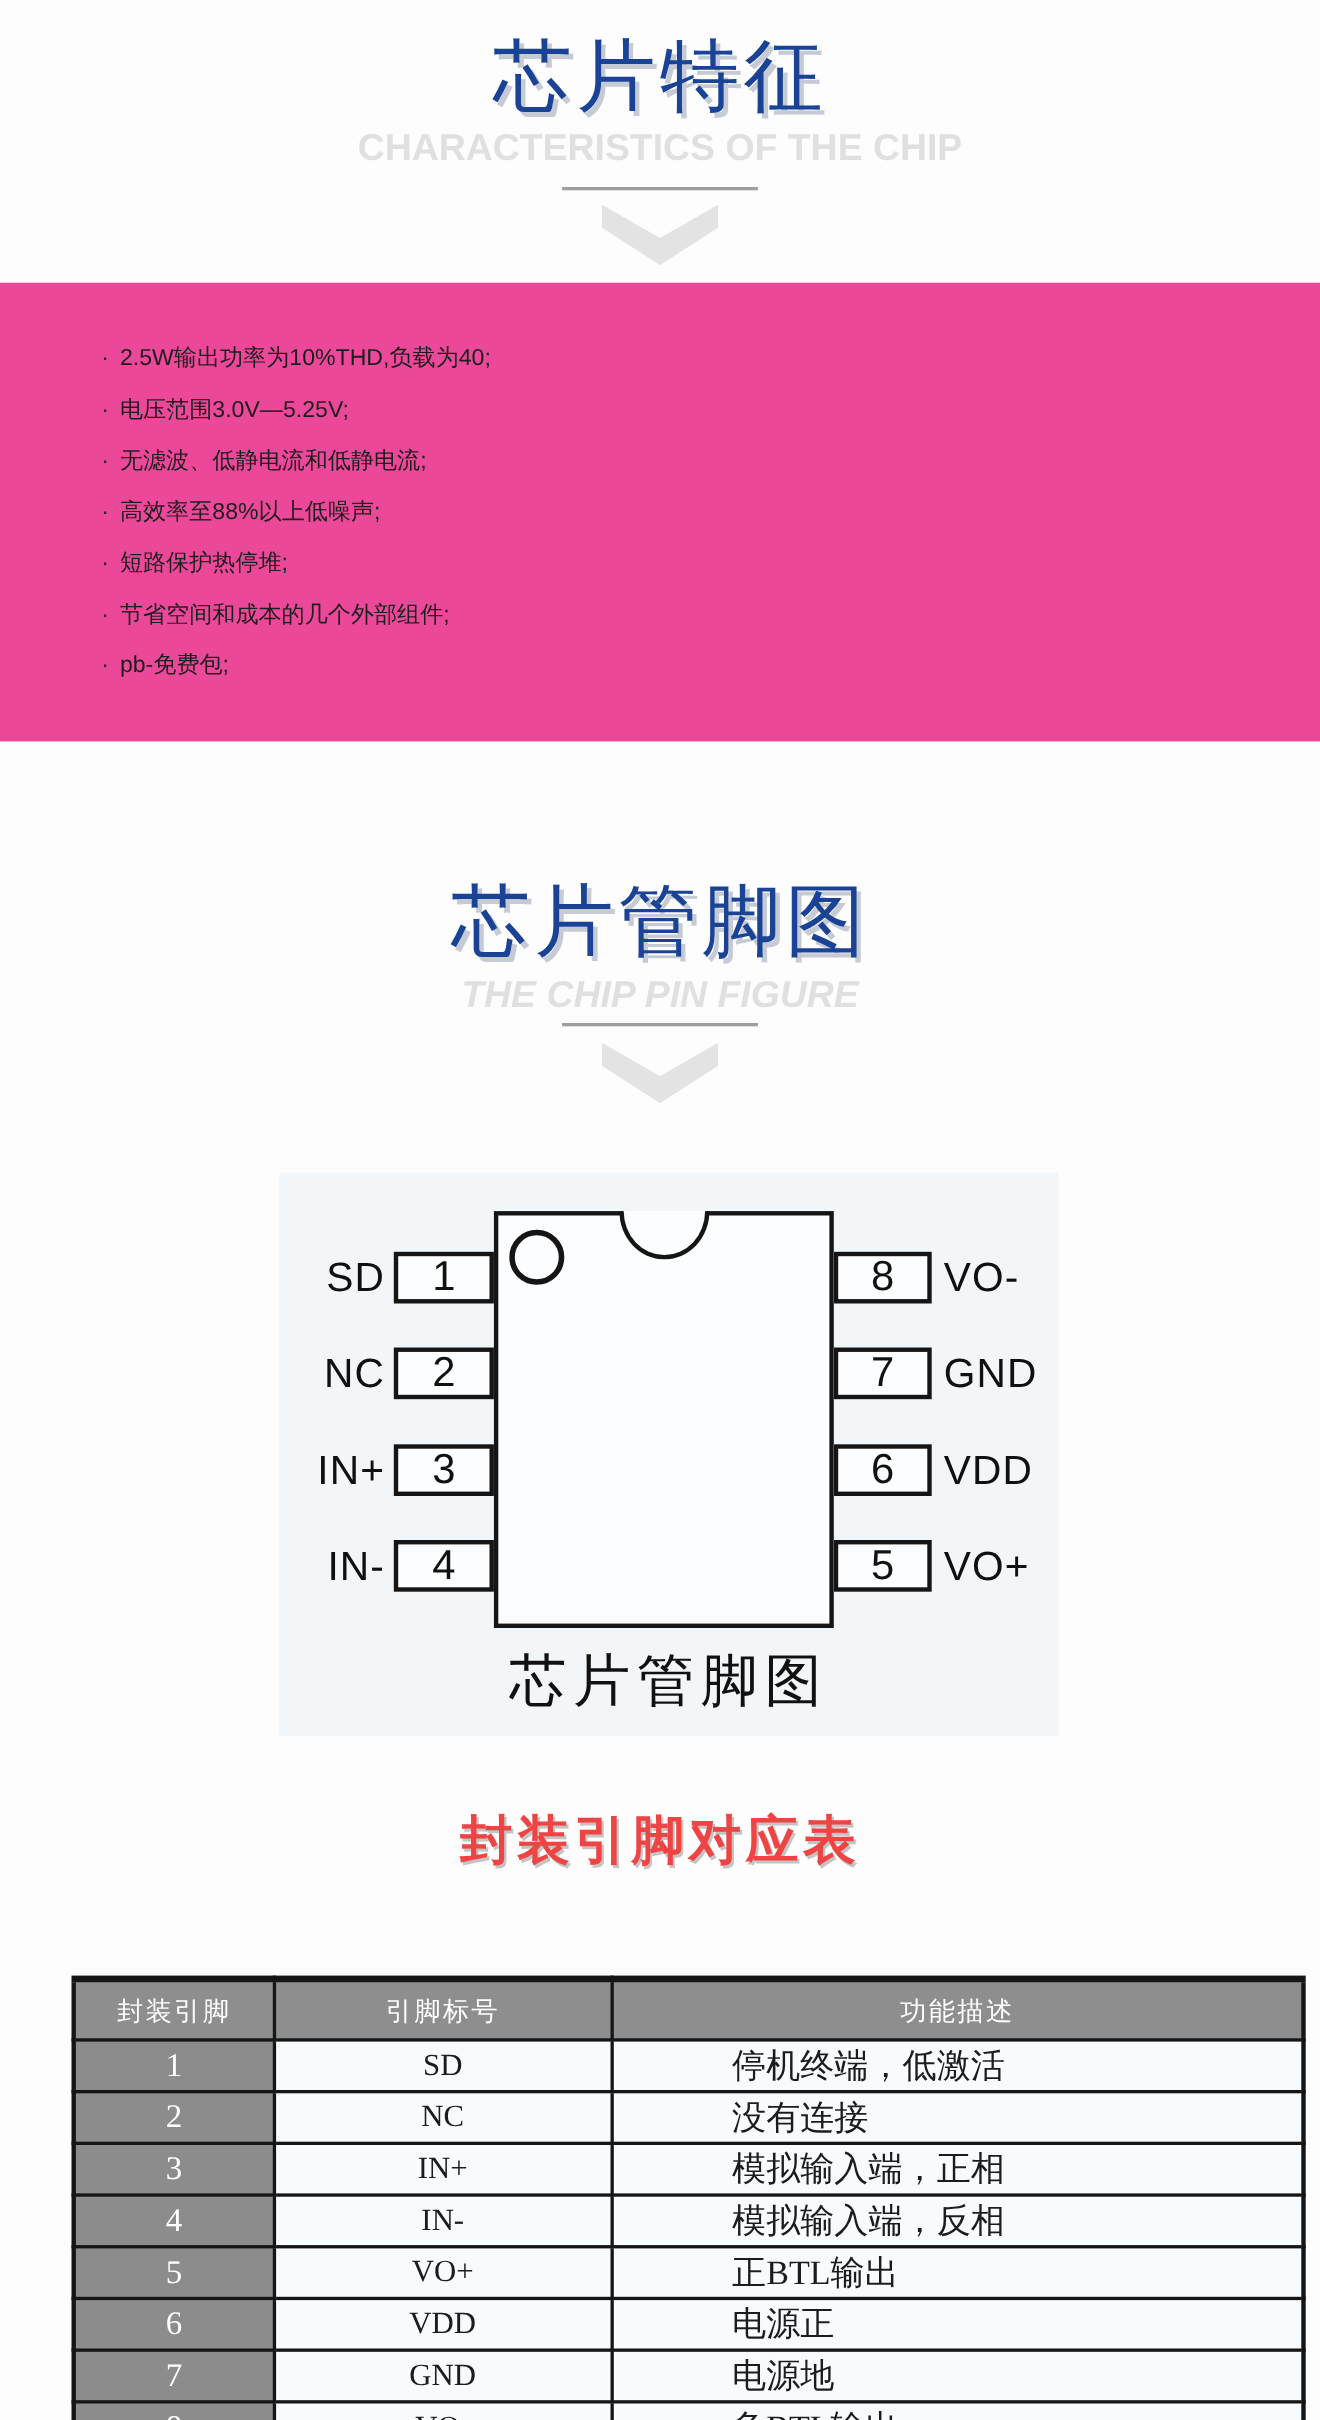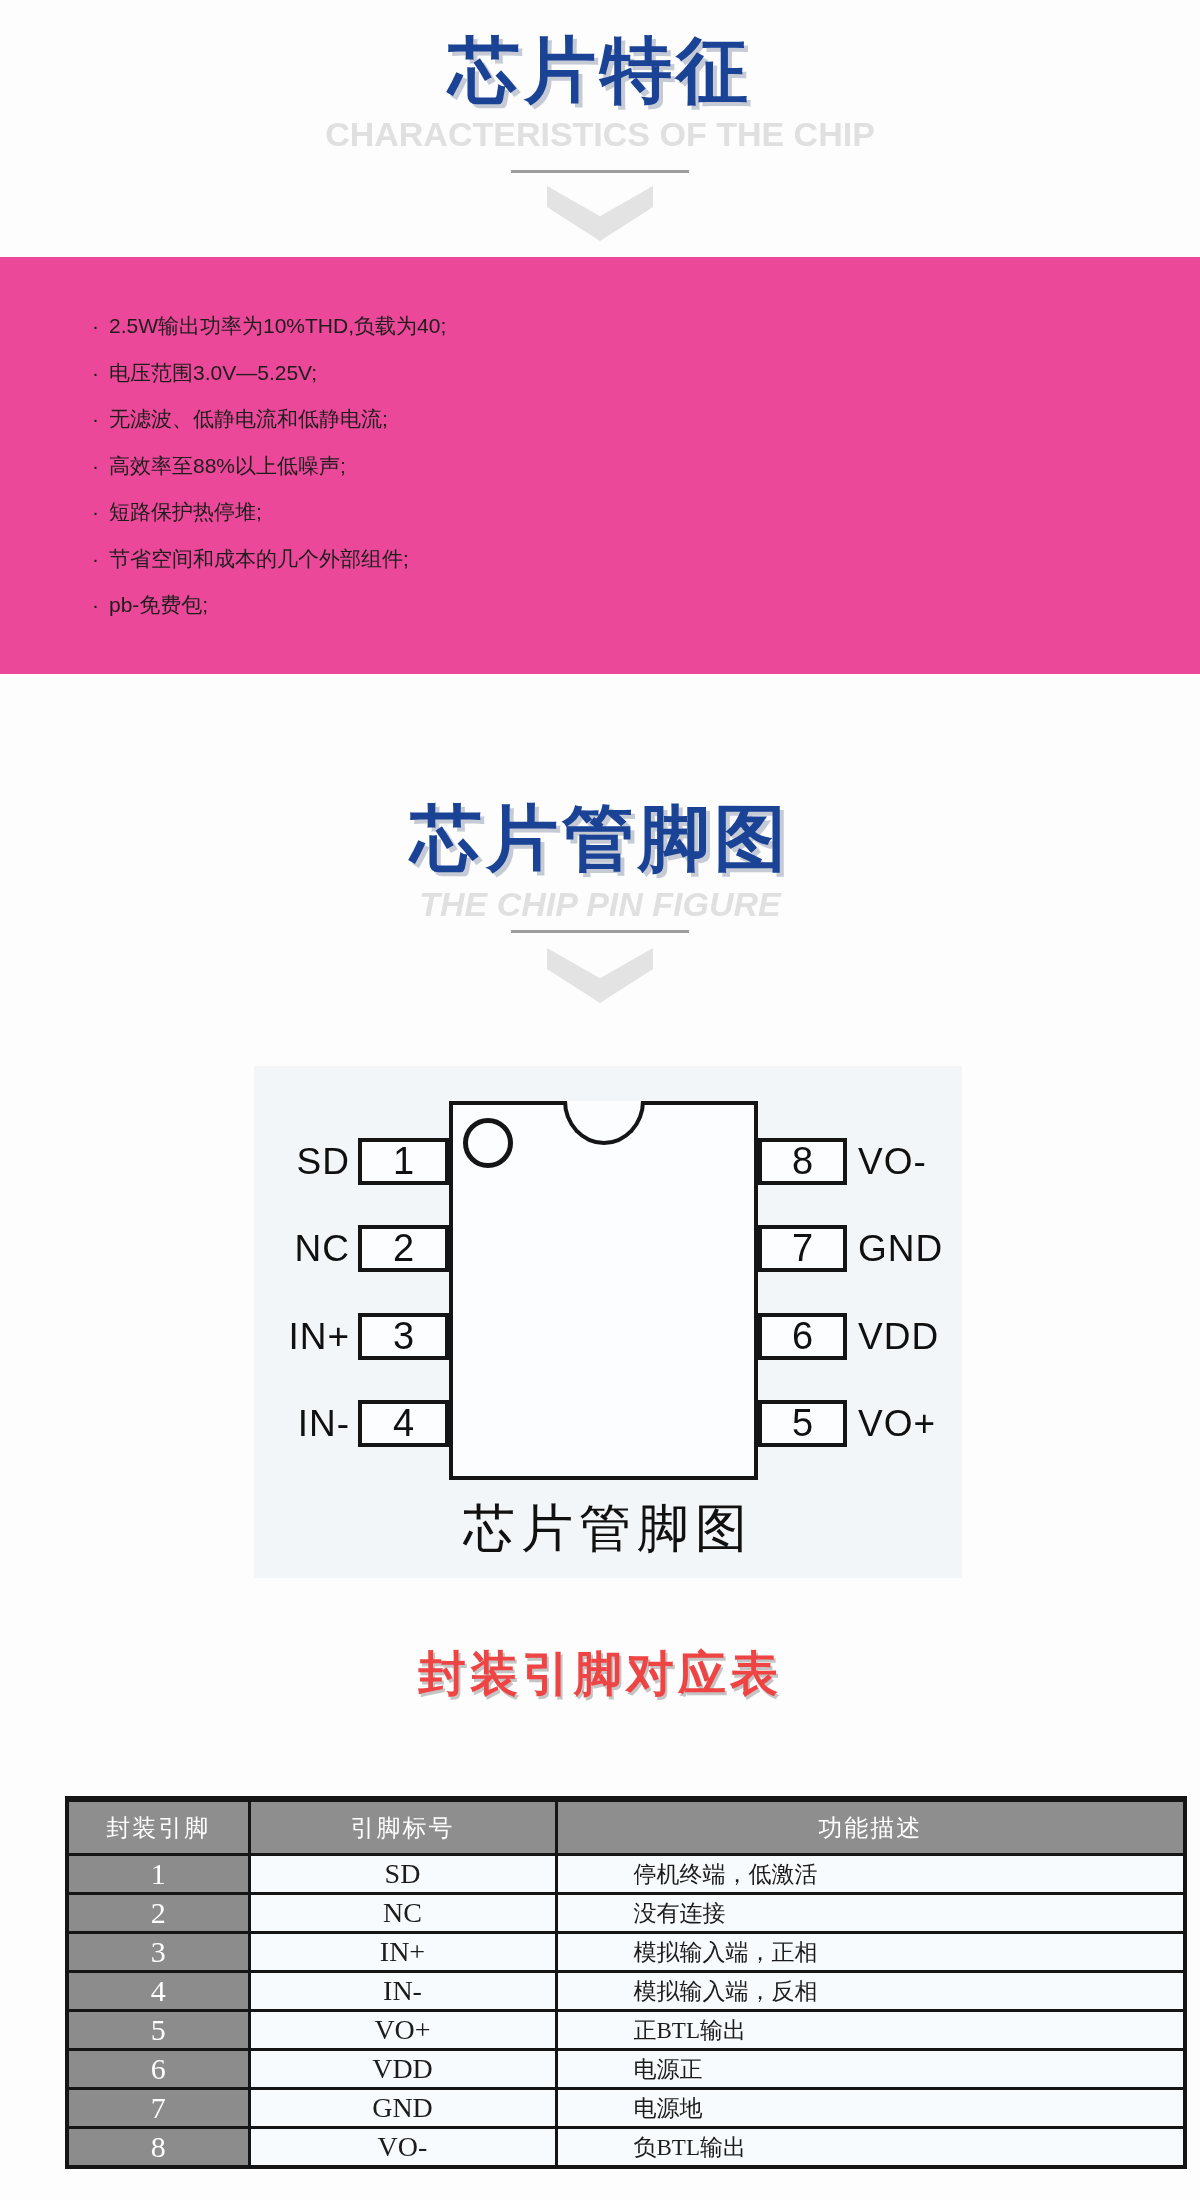--- a/index.html
+++ b/index.html
@@ -4,21 +4,21 @@
 <style>
   html,body{margin:0;padding:0;}
   body{
     width:1200px;height:2200px;position:relative;overflow:hidden;
     background:#fdfdfd;
     font-family:"Liberation Sans","DejaVu Sans",sans-serif;
   }
   
   .sec-title{
     position:absolute;left:0;width:1200px;text-align:center;
-    font-size:72px;font-weight:bold;color:#1a4396;letter-spacing:4px;line-height:1;
+    font-size:72px;font-weight:normal;color:#1a4396;letter-spacing:4px;line-height:1;
     text-shadow:4px 4px 0 rgba(130,140,165,.45);
   }
   .sec-sub{
     position:absolute;left:0;width:1200px;text-align:center;
     font-size:34px;font-weight:bold;color:#e0e0e0;letter-spacing:0;line-height:1;
   }
   .divider{position:absolute;width:178px;height:3px;left:511px;background:#9e9e9e;}
   .chevron{
     position:absolute;width:106px;height:55px;left:547px;background:#e3e3e3;
     clip-path:polygon(0 0,50% 55%,100% 0,100% 38%,50% 100%,0 38%);
@@ -93,22 +93,22 @@
   .pin-table td{height:34px;border:3px solid #151515;background:#f8fbfd;}
   .pin-table td.c-pin{
     background:#8c8c8c;color:#ffffff;text-align:center;
     font-family:"Liberation Serif","DejaVu Serif",serif;font-size:30px;font-weight:400;
   }
   .pin-table td.c-name{
     text-align:center;color:#1c1c1c;
     font-family:"Liberation Serif","DejaVu Serif",serif;font-size:28px;
   }
   .pin-table td.c-desc{
-    color:#1c1c1c;padding-left:76px;
-    font-family:"Liberation Serif","DejaVu Serif",serif;font-size:23px;
+    color:#1c1c1c;padding-left:108px;
+    font-family:"Liberation Serif","DejaVu Serif",serif;font-size:31px;
   }
 </style>
 </head>
 <body>
 
 <div id="title1" class="sec-title">芯片特征</div>
 <div id="sub1" class="sec-sub">CHARACTERISTICS OF THE CHIP</div>
 <div id="div1" class="divider"></div>
 <div id="chev1" class="chevron"></div>
 

